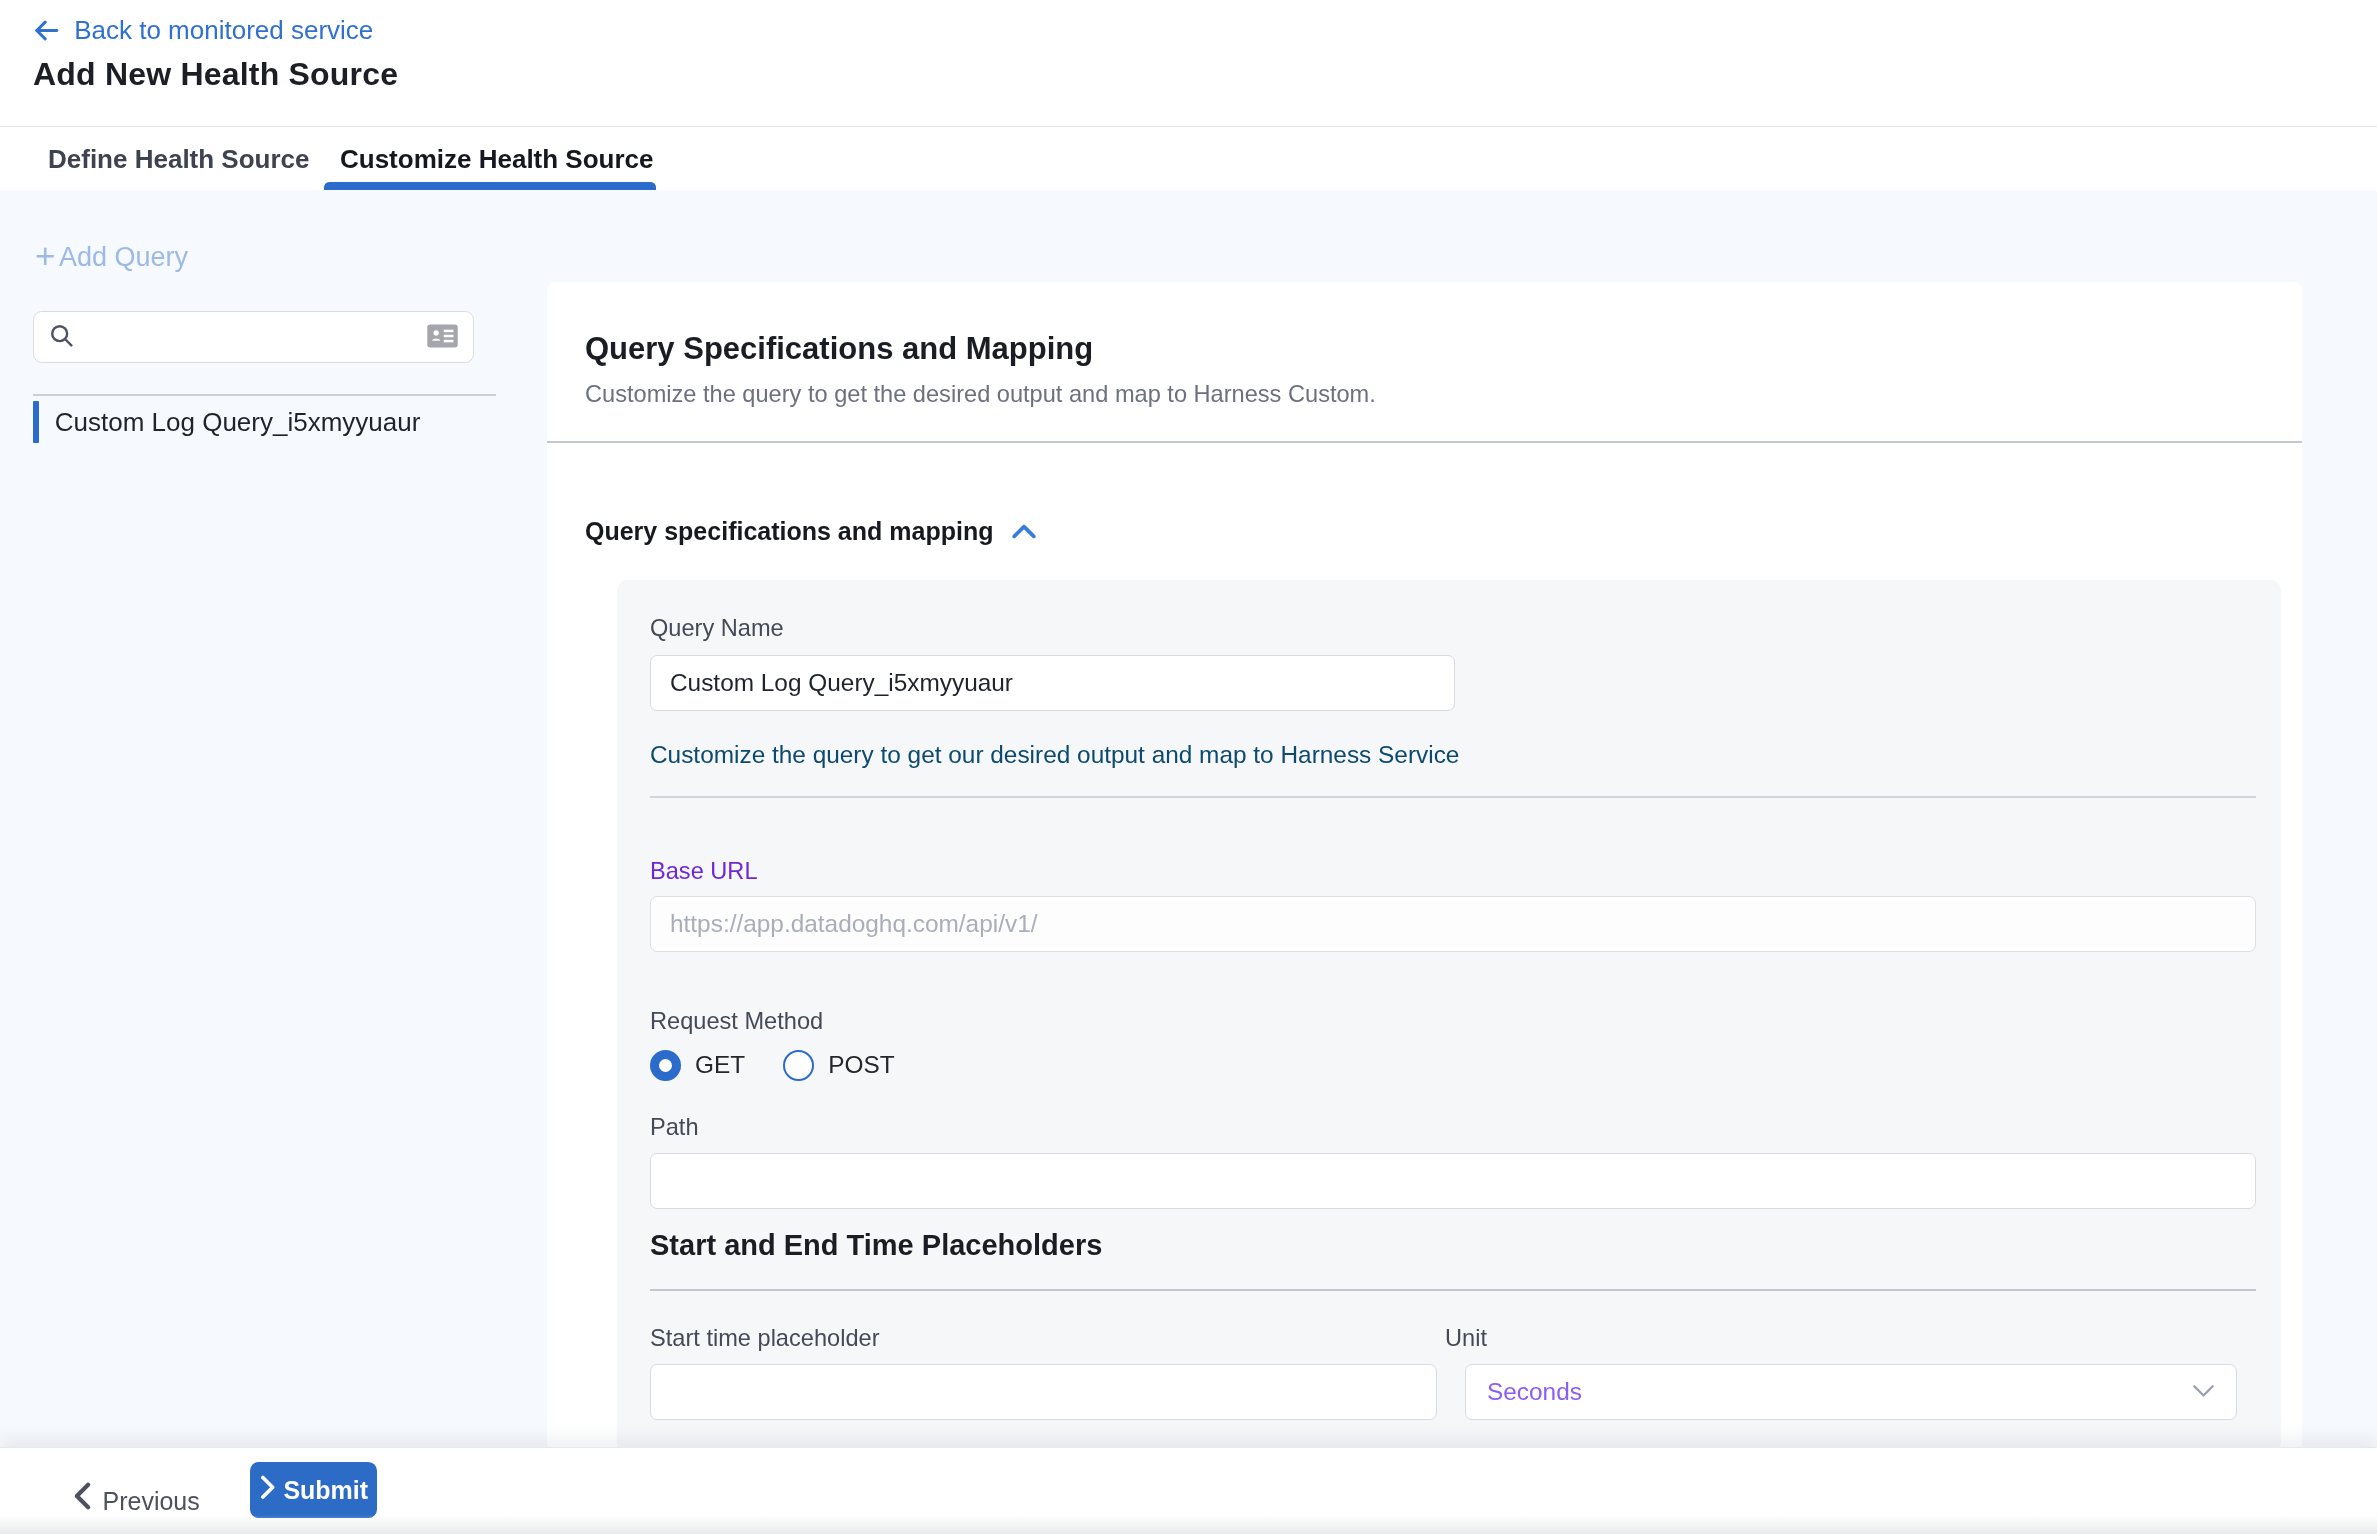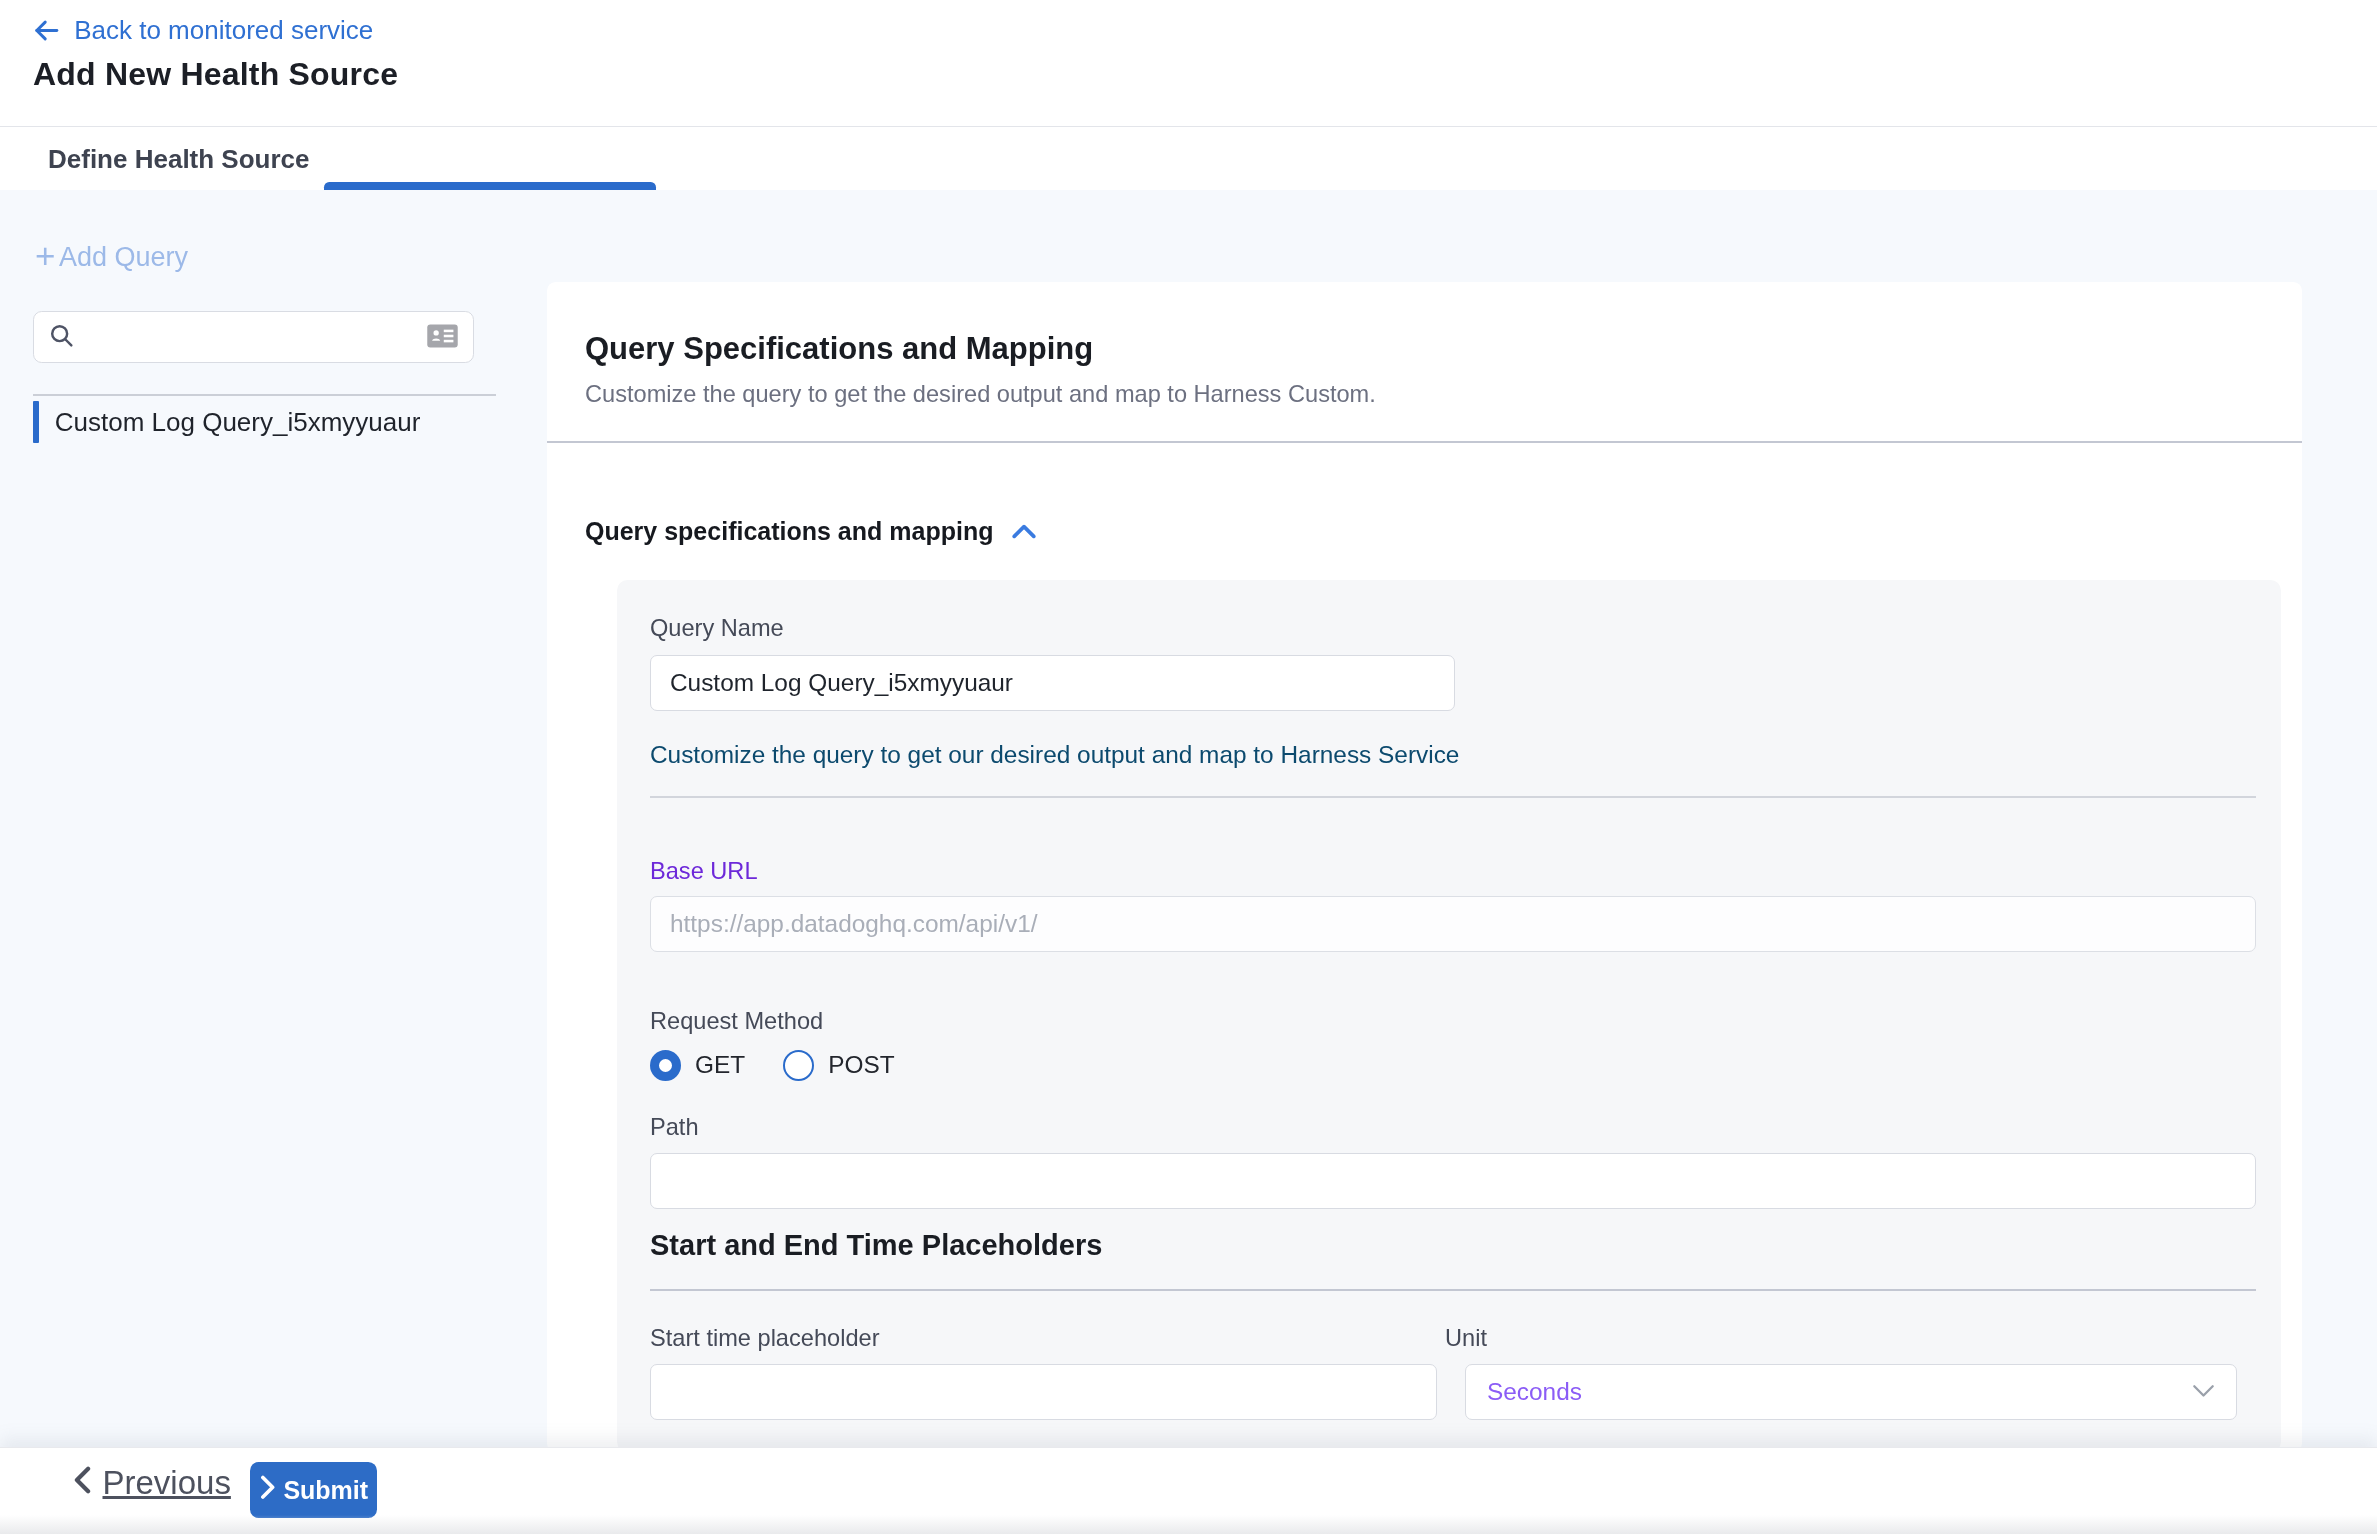--- a/index.html
+++ b/index.html
@@ -166,22 +166,22 @@
     background: #ffffff; border-top: 1.7px solid #e8e9ed;
     box-shadow: 0 -8.7px 15.7px rgba(120,128,146,0.12);
   }
   .footer::after {
     content: ""; position: absolute; left: 0; bottom: 0; width: 100%; height: 19px;
     background: linear-gradient(rgba(233,234,236,0), #e9eaec);
     pointer-events: none;
   }
   .prev-btn {
     position: absolute; left: 73px; top: 15.7px; height: 52px;
-    display: flex; align-items: flex-start; gap: 10.5px;
-    color: #4d515e; font-size: 33px; font-weight: 500; cursor: pointer; text-decoration: underline;
+    display: flex; align-items: flex-end; gap: 10.5px;
+    color: #4d515e; font-size: 25px; font-weight: 500; cursor: pointer;
   }
   .submit-btn {
     position: absolute; left: 250px; top: 14px; width: 127px; height: 56px;
     background: var(--submit, #2d6cc6); border: none; border-radius: 8.7px;
     display: flex; align-items: center; justify-content: center; gap: 7px;
     color: #ffffff; font-size: 25px; font-weight: 700; font-family: inherit; cursor: pointer;
   }
 </style>
 </head>
 <body>
@@ -196,20 +196,21 @@
             <path d="M11 5.5 4.5 12l6.5 6.5"></path>
         </svg>
       </span>
       <span>Back to monitored service</span>
     </div>
     <div class="page-title">Add New Health Source</div>
   </div>
 
   <div class="tabbar">
     <div class="tab tab-define">Define Health Source</div>
+    <div class="tab tab-customize">Customize Health Source</div>
   </div>
   <div class="tab-underline"></div>
   <div class="tab-shadow"></div>
 
   <div class="page"></div>
 
   <div class="add-query">
     <span class="plus">+</span>
     <span>Add Query</span>
   </div>

